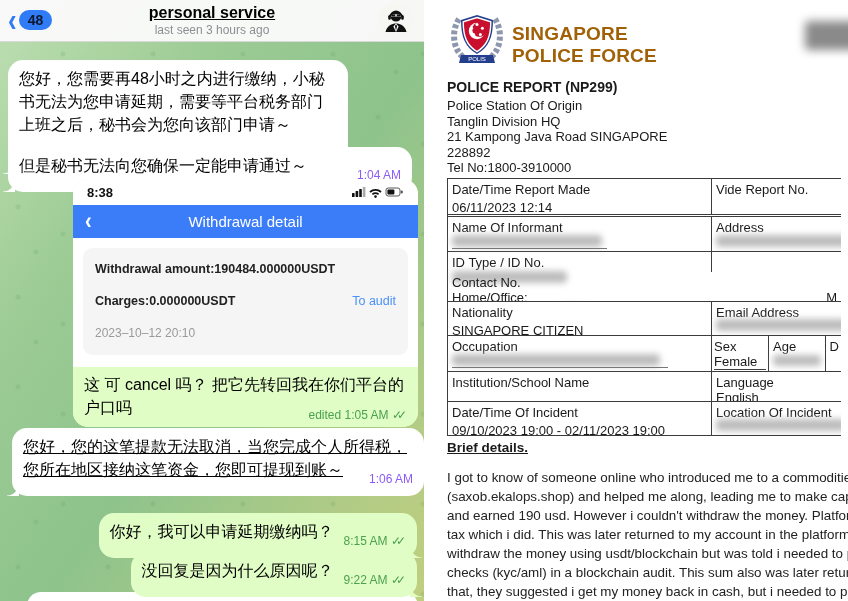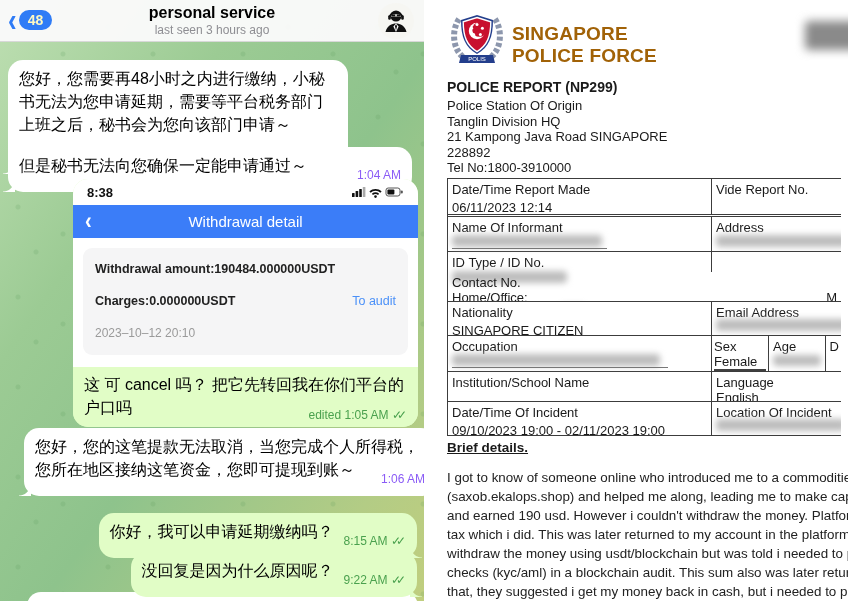--- a/index.html
+++ b/index.html
@@ -11,41 +11,41 @@
           background:linear-gradient(125deg,#bedfb2 0%, #9ccb94 30%, #8ec38c 55%, #b3cc85 85%, #c0ce7e 100%); }
   .chat-pattern { position:absolute; inset:0; opacity:.18;
     background-image:radial-gradient(circle at 20% 30%, #5e9c5e 0 2px, transparent 3px),
                      radial-gradient(circle at 70% 60%, #5e9c5e 0 2px, transparent 3px),
                      radial-gradient(circle at 40% 80%, #5e9c5e 0 2px, transparent 3px);
     background-size:90px 90px; }
   .chat-header { position:absolute; left:0; top:0; width:100%; height:42px; background:rgba(250,250,250,.97);
     border-bottom:1px solid #d8d8d8; z-index:5; }
   .back-area { position:absolute; left:8px; top:7px; display:flex; align-items:center; gap:2px; cursor:pointer; }
   .chevron { color:#2f7cf6; font-size:26px; line-height:26px; font-weight:bold; transform:scaleY(1.25); }
-  .badge { background:#2f7cf6; color:#fef9c3; border-radius:12px; padding:2px 9px; font-size:14px; font-weight:bold; }
+  .badge { background:#2f7cf6; color:#0f172a; border-radius:12px; padding:2px 9px; font-size:14px; font-weight:bold; }
   .head-titles { position:absolute; left:0; right:0; top:4px; text-align:center; }
-  .head-title { font-size:16px; font-weight:bold; color:#000; }
+  .head-title { font-size:16px; font-weight:bold; color:#000;text-decoration:underline; }
   .head-sub { font-size:12px; color:#8e8e93; margin-top:1px; }
   .avatar { position:absolute; right:10px; top:3px; width:36px; height:36px; border-radius:50%; background:#f6f6f2;
     display:flex; align-items:center; justify-content:center; }
 
   .msg { position:absolute; border-radius:15px; font-size:16px; line-height:23px; color:#000; padding:7px 11px 7px 11px; z-index:2; }
   .msg.in  { background:#ffffff; }
   .msg.out { background:#e1fdc6; }
   .msg .time { float:right; font-size:12px; color:#8b5cf6; margin:10px 0 -2px 10px; white-space:nowrap; }
   .msg.out .time { color:#4aa14e; }
   .ticks { color:#4aa14e; letter-spacing:-5px; padding-right:5px; font-size:12px; }
   .tail-in::before { content:""; position:absolute; left:-5px; bottom:0; width:12px; height:12px;
     background:radial-gradient(circle at 0 0, transparent 11px, #fff 12px); }
   .tail-out::after { content:""; position:absolute; right:-5px; bottom:0; width:12px; height:12px;
     background:radial-gradient(circle at 12px 0, transparent 11px, #e1fdc6 12px); }
 
   .m1 { left:8px;  top:60px;  width:340px; }
   .m2 { left:8px;  top:147px; width:404px; }
-  .m4 { left:24px;  top:428px; width:412px; }
+  .m4 { left:12px;  top:428px; width:412px;text-decoration:underline; }
   .m5 { right:7px; top:513px; }
   .m6 { right:7px; top:552px; }
   .m7 { position:absolute; left:27px; top:592px; width:391px; height:14px; background:#fff; border-radius:14px 14px 0 0; }
 
   
   .m3 { right:6px; top:179px; width:345px; padding:0; overflow:hidden; }
   .shot { background:#fff; }
   .shot-status { height:26px; display:flex; align-items:center; justify-content:space-between; padding:0 14px; }
   .shot-time { font-size:13px; font-weight:bold; color:#111; }
   .shot-nav { height:33px; background:#3b7df8; color:#fff; display:flex; align-items:center; justify-content:center; position:relative; }
@@ -73,21 +73,21 @@
   .prow.dbl { border-bottom:3.5px double #3c3c3c; }
   .lcell { width:264px; border-right:1px solid #3c3c3c; padding:3px 4px 2px 4px; position:relative; }
   .rcell { flex:1; padding:3px 4px 2px 4px; position:relative; overflow:hidden; }
   .val { margin-top:3px; }
   .r1 { height:38px; } .r2 { height:35px; } .r3 { height:50px;flex-direction:column; } .r4 { height:34px; }
   .r5 { height:36px; } .r6 { height:30px; } .r7 { height:34px; }
   .subcols { display:flex; height:100%; }
   .subcol { padding:0 2px; position:relative; }
   .subcol + .subcol { border-left:1px solid #3c3c3c; padding-left:4px; }
   .sex-col { width:60px; } .age-col { width:64px; } .dob-col { flex:1; }
-  .uline { border-bottom:7px solid #404040; display:inline-block; min-width:52px; }
+  .uline { border-bottom:1px solid #404040; display:inline-block; min-width:52px; }
   .contact-flex { display:flex; justify-content:space-between; }
   .brief-label { position:absolute; left:23px; top:440px; font-size:13.5px; font-weight:bold; text-decoration:underline; }
   .brief { position:absolute; left:23px; top:468px; width:401px; font-size:13.4px; line-height:19px; color:#222; overflow:hidden; }
   .brief div { white-space:nowrap; }
 </style>
 </head>
 <body>
 
 <div class="stage">
 

